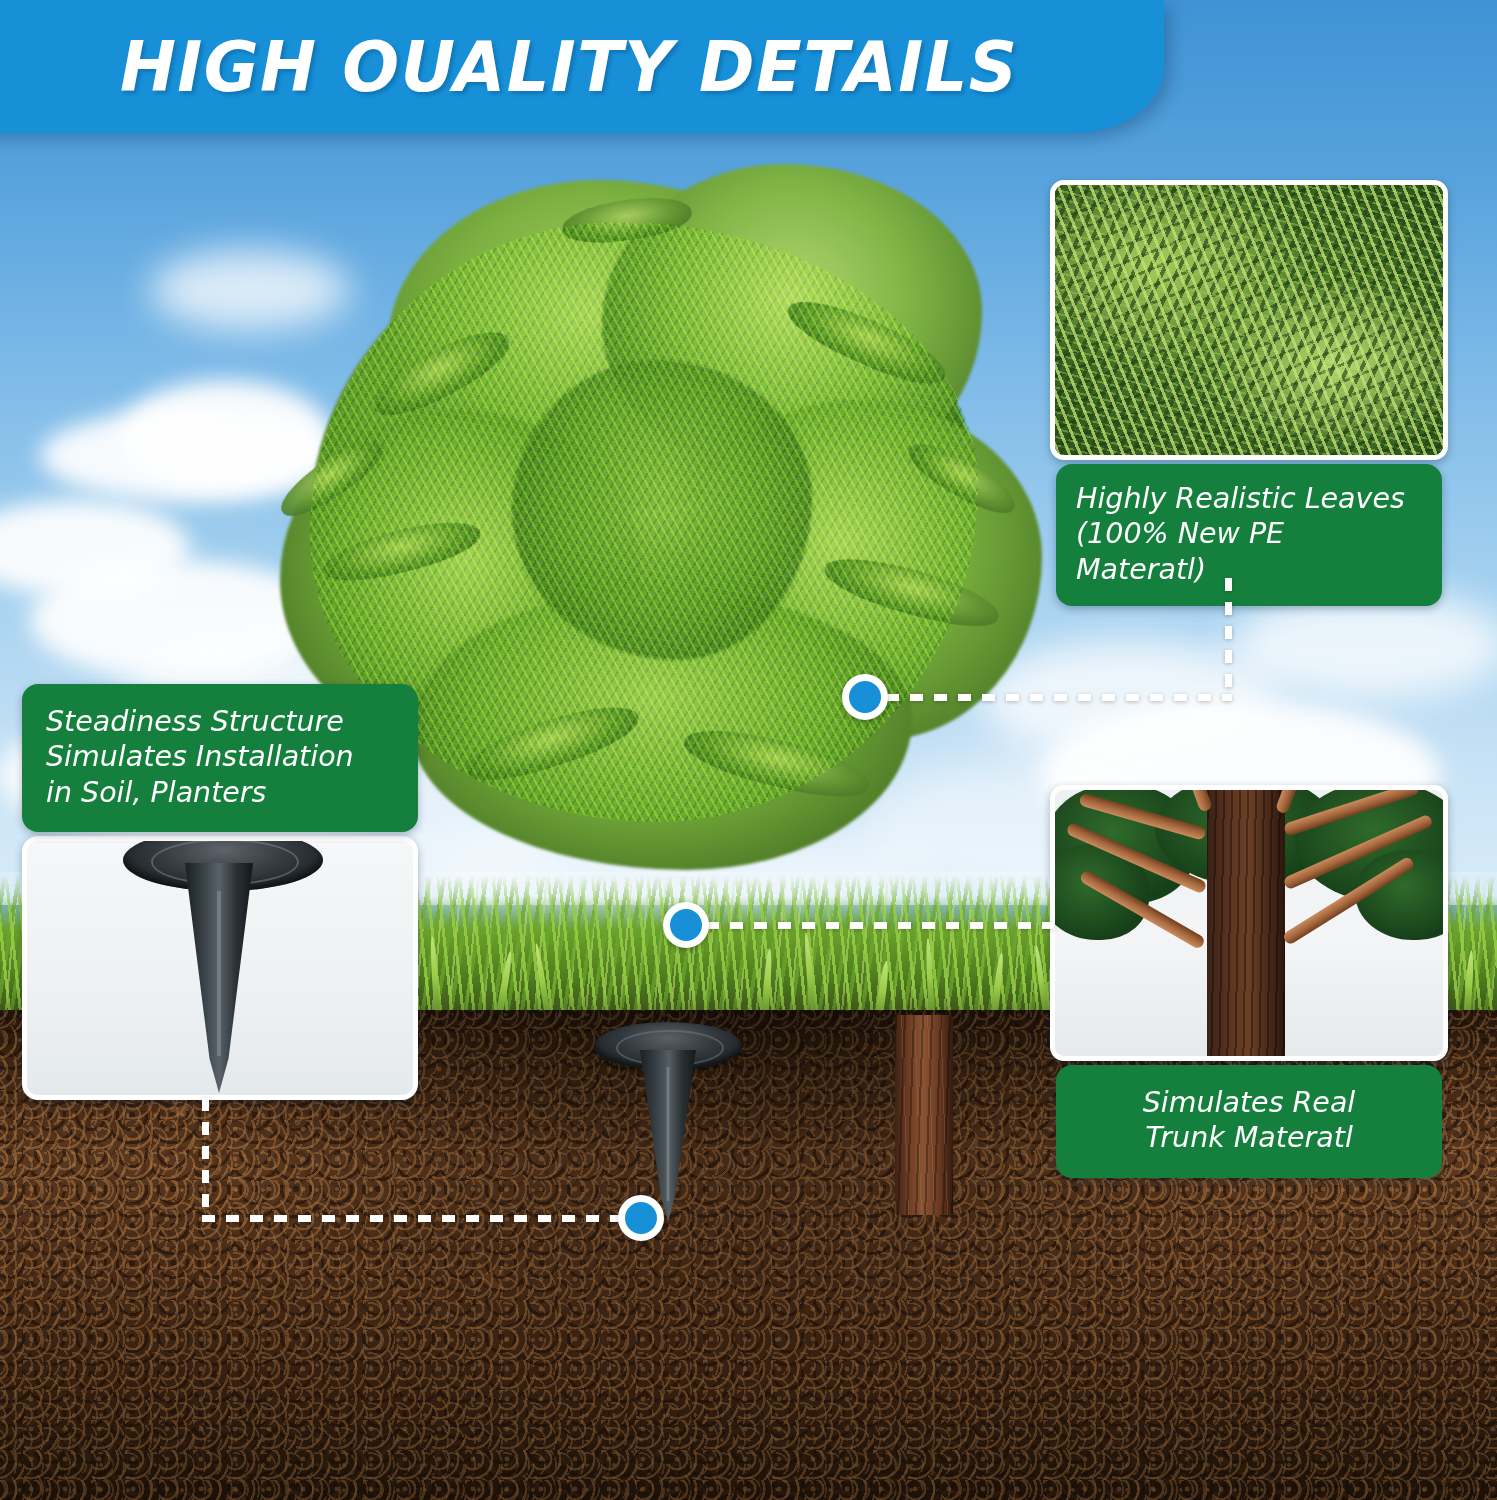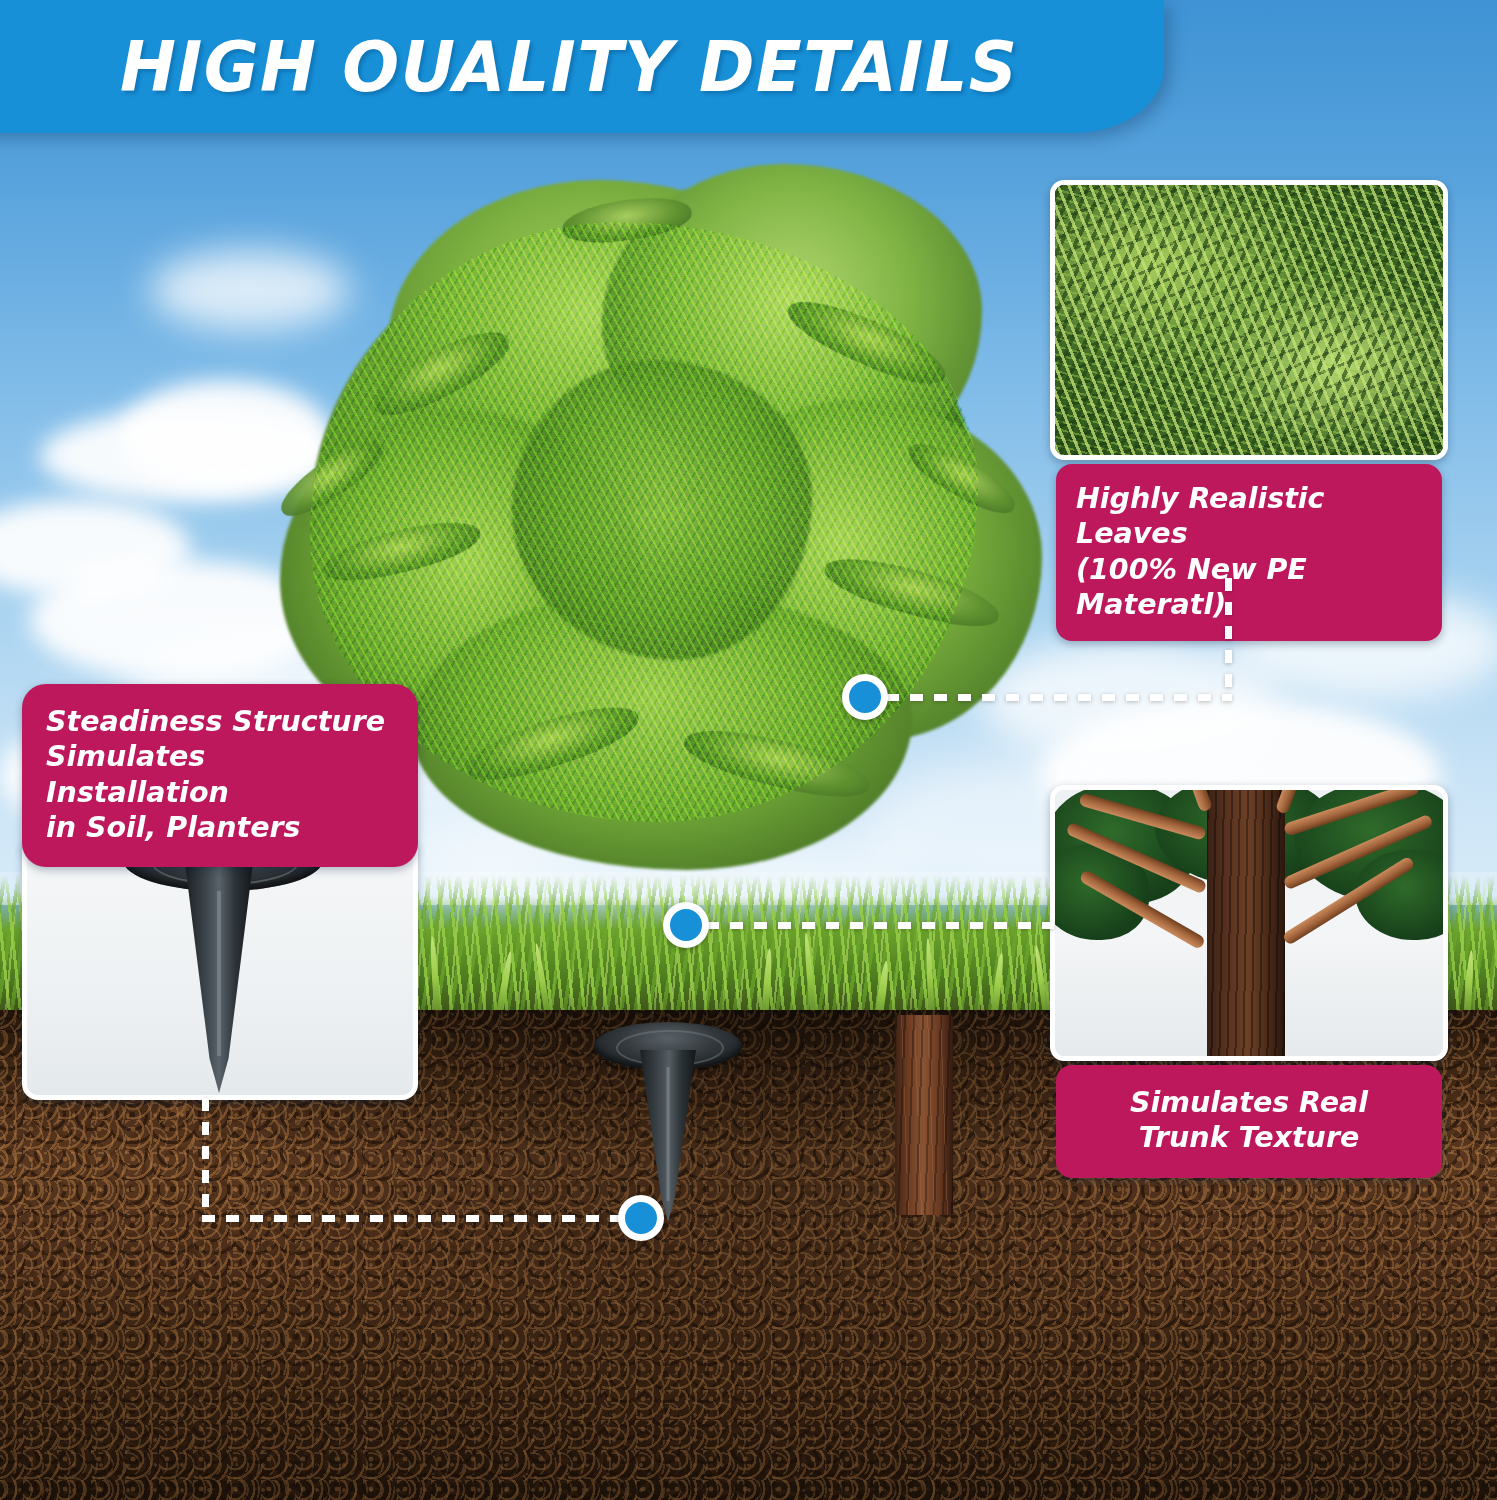--- a/index.html
+++ b/index.html
@@ -148,22 +148,22 @@
     background:
       repeating-linear-gradient(68deg, rgba(196,226,120,.75) 0 3px, rgba(0,0,0,0) 3px 10px),
       repeating-linear-gradient(-64deg, rgba(36,70,22,.65) 0 4px, rgba(0,0,0,0) 4px 13px),
       repeating-linear-gradient(14deg, rgba(150,196,74,.5) 0 2px, rgba(0,0,0,0) 2px 8px),
       repeating-linear-gradient(-22deg, rgba(20,48,14,.5) 0 3px, rgba(0,0,0,0) 3px 16px),
       radial-gradient(ellipse at 26% 30%, #a8cf5e 0%, rgba(0,0,0,0) 38%),
       radial-gradient(ellipse at 72% 66%, #b9dc73 0%, rgba(0,0,0,0) 34%),
       radial-gradient(ellipse at 50% 50%, #5c8c33 0%, #28501a 100%);
   }
   .label-box{
-    background:#be185d;border-radius:16px;color:#fff;
-    font-family:"DejaVu Sans",sans-serif;font-style:italic;font-weight:bold;
+    background:#15803d;border-radius:16px;color:#fff;
+    font-family:"DejaVu Sans",sans-serif;font-style:italic;font-weight:normal;
     line-height:1.24;box-shadow:0 3px 9px rgba(0,30,60,.3);
   }
   .card-tr .label-box{
     position:absolute;left:6px;top:284px;width:386px;
     padding:17px 20px 19px 20px;box-sizing:border-box;
     font-size:28.5px;text-align:left;
   }
 
   
   .card-br{position:absolute;left:1050px;top:785px;width:317px;height:400px;}
@@ -194,21 +194,21 @@
     position:absolute;left:6px;top:280px;width:386px;
     padding:20px 20px 22px 20px;box-sizing:border-box;
     font-size:28.5px;text-align:center;
   }
 
   
   .card-l{position:absolute;left:22px;top:684px;width:396px;height:416px;}
   .card-l .label-box{
     position:absolute;left:0;top:0;width:396px;
     padding:20px 24px 22px 24px;box-sizing:border-box;
-    font-size:28.5px;text-align:left;z-index:3;border-radius:24px;
+    font-size:28.5px;text-align:left;z-index:3;border-radius:16px;
   }
   .card-l-photo{
     position:absolute;left:0;top:152px;width:396px;height:264px;
     border:5px solid #fff;border-radius:16px;box-sizing:border-box;overflow:hidden;
     background:linear-gradient(to bottom,#f5f7f8,#eef1f3 60%,#e4e9ec);
     box-shadow:0 3px 9px rgba(0,30,60,.3);
   }
   .cl-disc{
     position:absolute;left:96px;top:-12px;width:200px;height:62px;border-radius:50%;
     background:radial-gradient(ellipse at 50% 34%, #5d646a 0%, #343a3e 45%, #15191c 100%);
@@ -371,21 +371,21 @@
         <div class="tc-branch" style="left:148px;top:148px;width:140px;transform:rotate(210deg);"></div>
         <div class="tc-branch" style="left:230px;top:34px;width:140px;transform:rotate(-18deg);"></div>
         <div class="tc-branch" style="left:230px;top:88px;width:160px;transform:rotate(-24deg);"></div>
         <div class="tc-branch" style="left:230px;top:144px;width:150px;transform:rotate(-32deg);"></div>
         <div class="tc-branch" style="left:152px;top:14px;width:60px;transform:rotate(250deg);"></div>
         <div class="tc-branch" style="left:226px;top:16px;width:60px;transform:rotate(-70deg);"></div>
       </div>
     </div>
     <div class="label-box">
       <div>Simulates Real</div>
-      <div>Trunk Texture</div>
+      <div>Trunk Materatl</div>
     </div>
   </div>
 
   <div class="card-l">
     <div class="card-l-photo">
       <div class="cl-stub"></div>
       <div class="cl-disc"></div>
       <div class="cl-cone"></div>
     </div>
     <div class="label-box">

